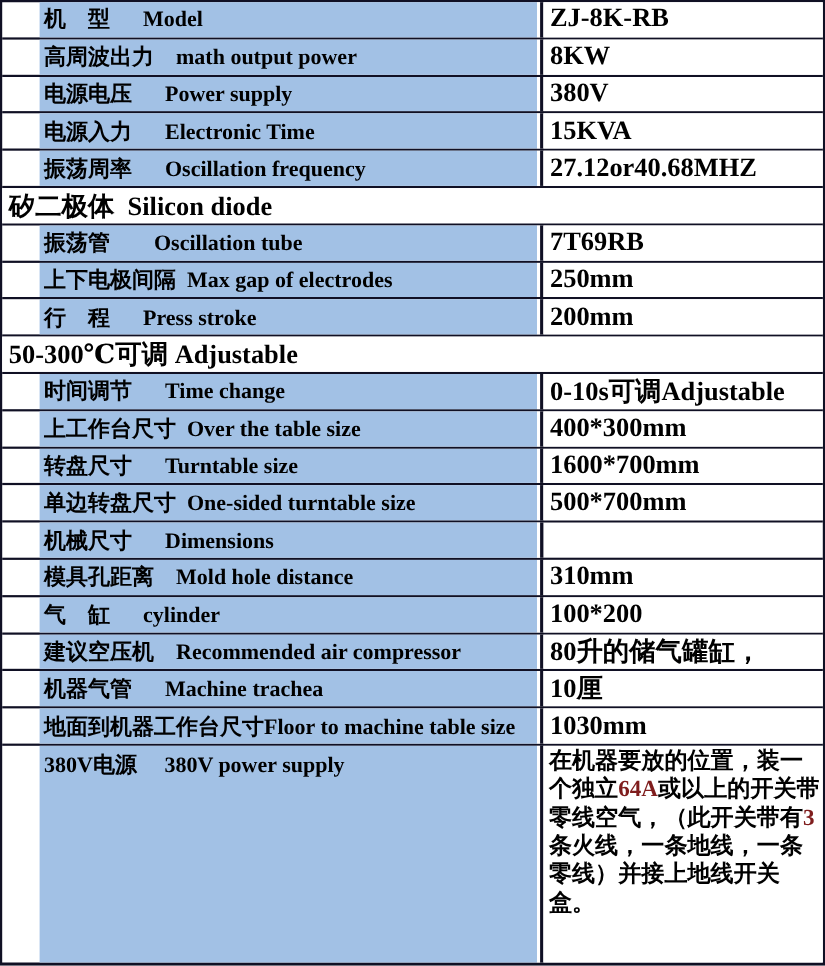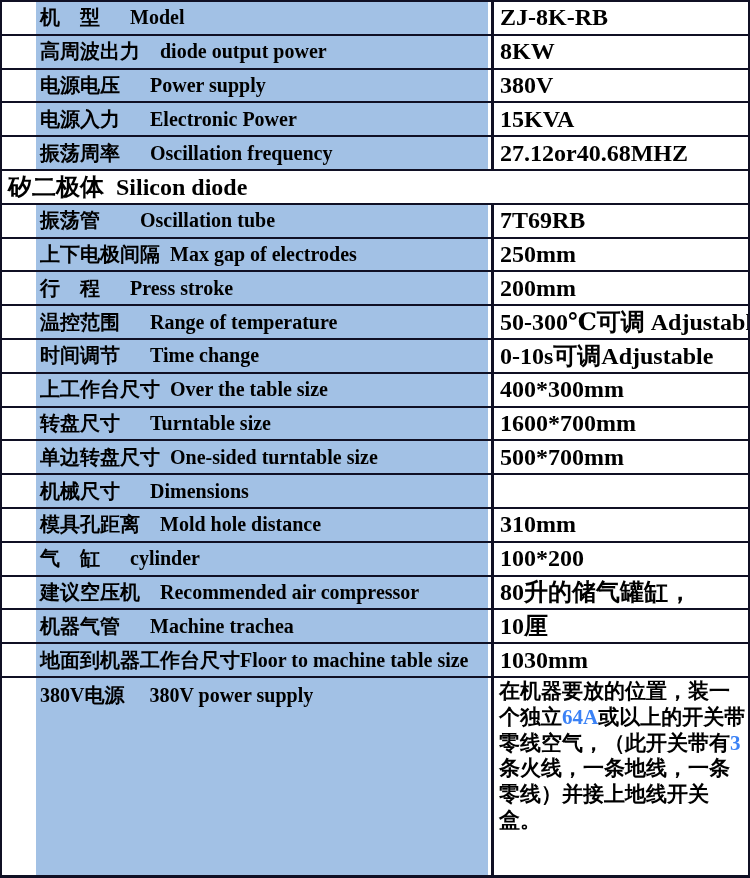--- a/index.html
+++ b/index.html
@@ -67,45 +67,45 @@
     padding-top: 4px;
   }
   .tall .cell-value {
     display: block;
     font-size: 21px;
     line-height: 25.8px;
     white-space: normal;
     padding: 1px 2px 0 5px;
   }
   .blue-text {
-    color: #3b82f6;
+    color: #7f1d1d;
   }
 </style>
 </head>
 <body>
 
 <div class="spec-table">
 
   <div class="row">
     <div class="cell-label">机　型      Model</div>
     <div class="cell-value">ZJ-8K-RB</div>
   </div>
 
   <div class="row">
-    <div class="cell-label">高周波出力    diode output power</div>
+    <div class="cell-label">高周波出力    math output power</div>
     <div class="cell-value">8KW</div>
   </div>
 
   <div class="row">
     <div class="cell-label">电源电压      Power supply</div>
     <div class="cell-value">380V</div>
   </div>
 
   <div class="row">
-    <div class="cell-label">电源入力      Electronic Power</div>
+    <div class="cell-label">电源入力      Electronic Time</div>
     <div class="cell-value">15KVA</div>
   </div>
 
   <div class="row">
     <div class="cell-label">振荡周率      Oscillation frequency</div>
     <div class="cell-value">27.12or40.68MHZ</div>
   </div>
 
   <div class="row">
     <div class="cell-value">矽二极体  Silicon diode</div>
@@ -120,21 +120,20 @@
     <div class="cell-label">上下电极间隔  Max gap of electrodes</div>
     <div class="cell-value">250mm</div>
   </div>
 
   <div class="row">
     <div class="cell-label">行　程      Press stroke</div>
     <div class="cell-value">200mm</div>
   </div>
 
   <div class="row">
-    <div class="cell-label">温控范围      Range of temperature</div>
     <div class="cell-value">50-300℃可调 Adjustable</div>
   </div>
 
   <div class="row">
     <div class="cell-label">时间调节      Time change</div>
     <div class="cell-value">0-10s可调Adjustable</div>
   </div>
 
   <div class="row">
     <div class="cell-label">上工作台尺寸  Over the table size</div>

